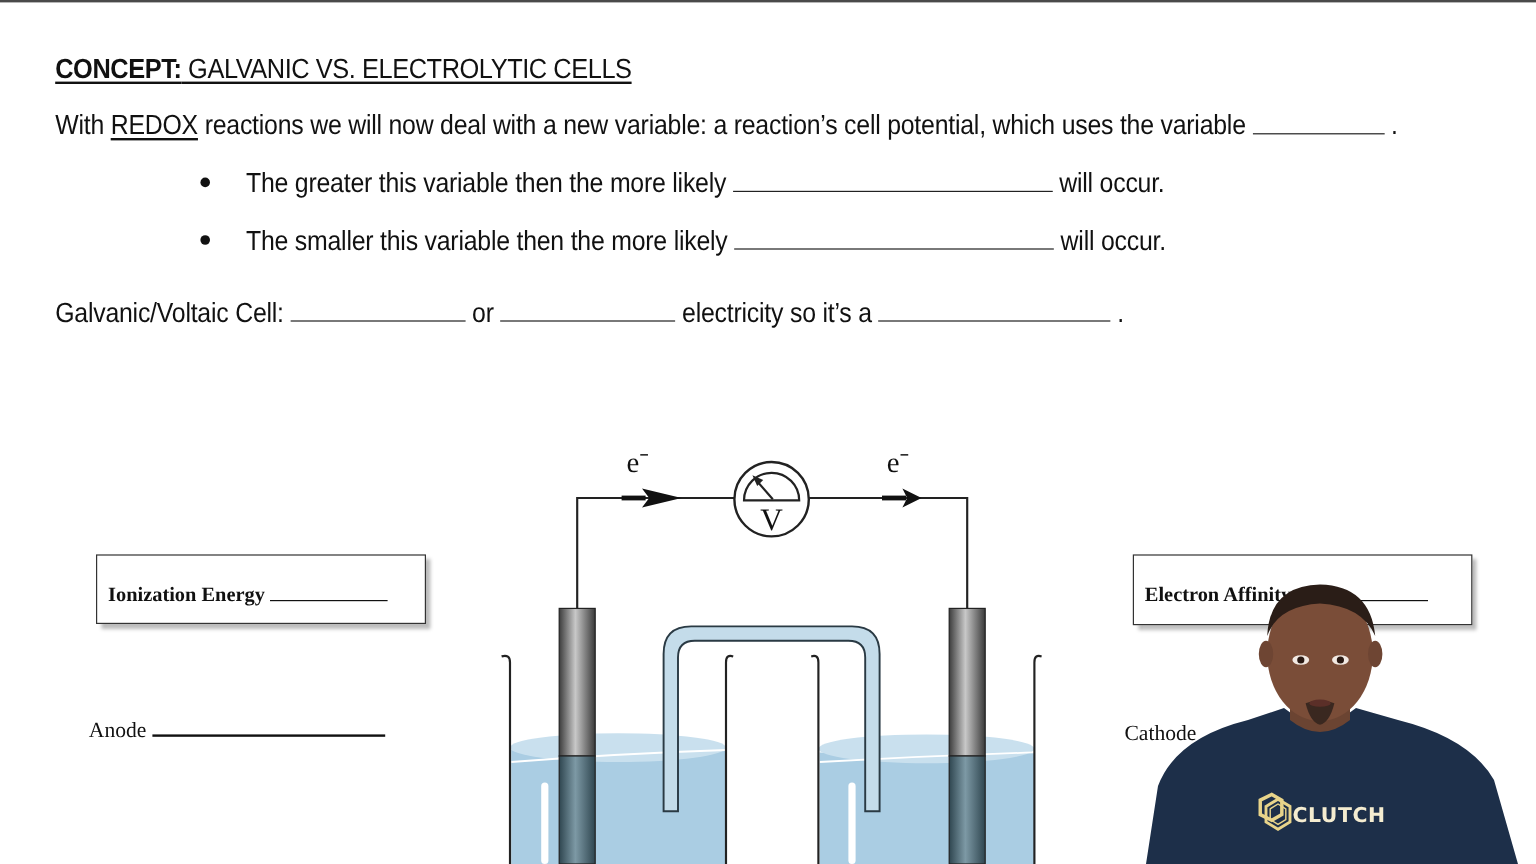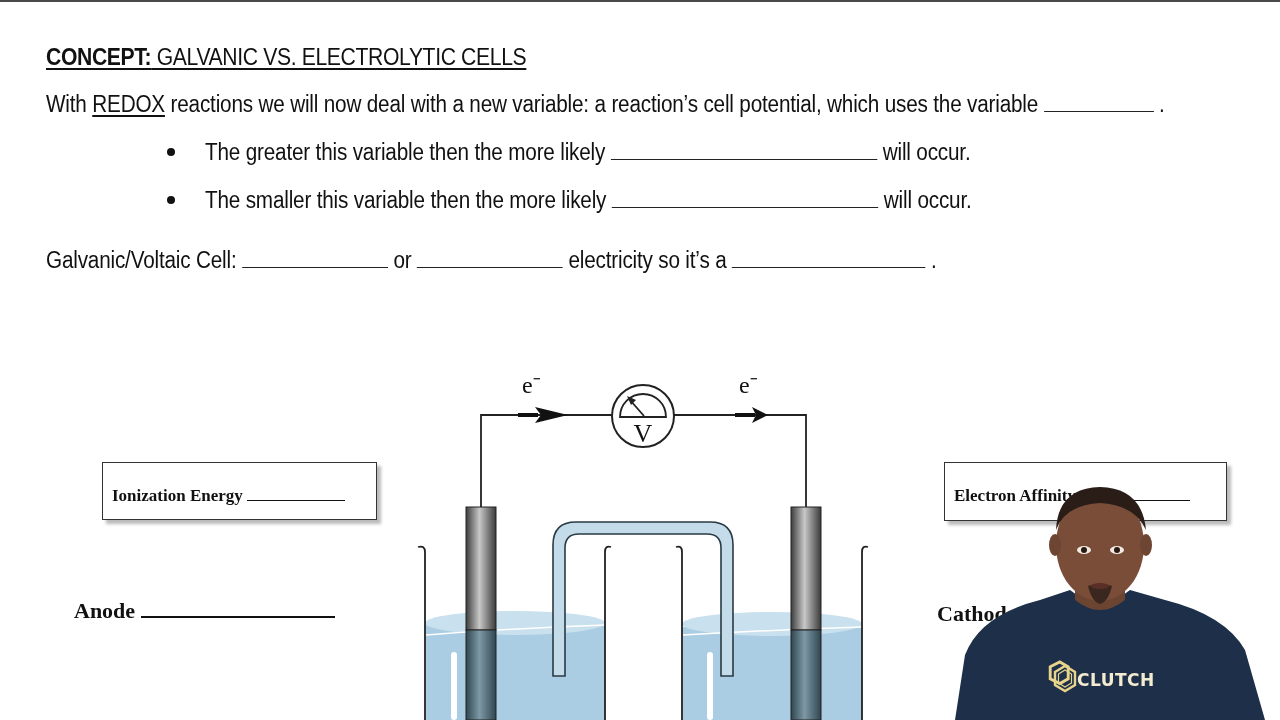--- a/index.html
+++ b/index.html
@@ -26,21 +26,21 @@
     .bullet { position: absolute; width: 8px; height: 8px; border-radius: 50%; background: #111; }
 
     .box {
       position: absolute; background: #fff; border: 1.5px solid #333;
       box-shadow: 4px 4px 3px #bbb;
       font-family: "Liberation Serif", serif; font-weight: bold; font-size: 17px;
       box-sizing: border-box;
     }
     .box .txt { position: absolute; left: 9px; top: 23px; white-space: nowrap; }
     .serif-label {
-      position: absolute; font-family: "Liberation Serif", serif; font-weight: bold; font-size: 22px; white-space: nowrap;
+      position: absolute; font-family: "Liberation Serif", serif; font-weight: normal; font-size: 18px; white-space: nowrap;
     }
     .serif-blank { display: inline-block; border-bottom: 2.5px solid #111; vertical-align: baseline; }
 
     .diagram { position: absolute; left: 0; top: 0; width: 1280px; height: 720px; pointer-events: none; }
 
     .presenter { position: absolute; left: 950px; top: 480px; width: 330px; height: 240px; }
     .logo-text {
       position: absolute; left: 1077px; top: 670px;
       font-family: "DejaVu Sans", sans-serif; font-weight: bold; font-size: 17px;
       color: #f4ecd0; letter-spacing: 0.5px;
@@ -133,21 +133,21 @@
   <g>
     <rect x="466" y="507" width="30" height="123" fill="url(#rod)" stroke="#222" stroke-width="1"></rect>
     <rect x="466" y="630" width="30" height="90" fill="url(#rodwet)" stroke="#222" stroke-width="1"></rect>
   </g>
   <g>
     <rect x="791" y="507" width="30" height="123" fill="url(#rod)" stroke="#222" stroke-width="1"></rect>
     <rect x="791" y="630" width="30" height="90" fill="url(#rodwet)" stroke="#222" stroke-width="1"></rect>
   </g>
 </svg>
 
-<div class="box" style="left:80px; top:462px; width:275px; height:58px;margin-left:22px;">
+<div class="box" style="left:80px; top:462px; width:275px; height:58px;">
   <span class="txt"><span>Ionization Energy</span> <span class="serif-blank" style="width:98px; border-bottom-width:1.5px"></span></span>
 </div>
 
 <div class="box" style="left:944px; top:462px; width:283px; height:59px;">
   <span class="txt"><span>Electron Affinity</span> <span class="serif-blank" style="width:110px; border-bottom-width:1.5px"></span></span>
 </div>
 
 <div class="serif-label" style="left:74px; top:598px;">
   <span>Anode</span> <span class="serif-blank" style="width:194px"></span>
 </div>

